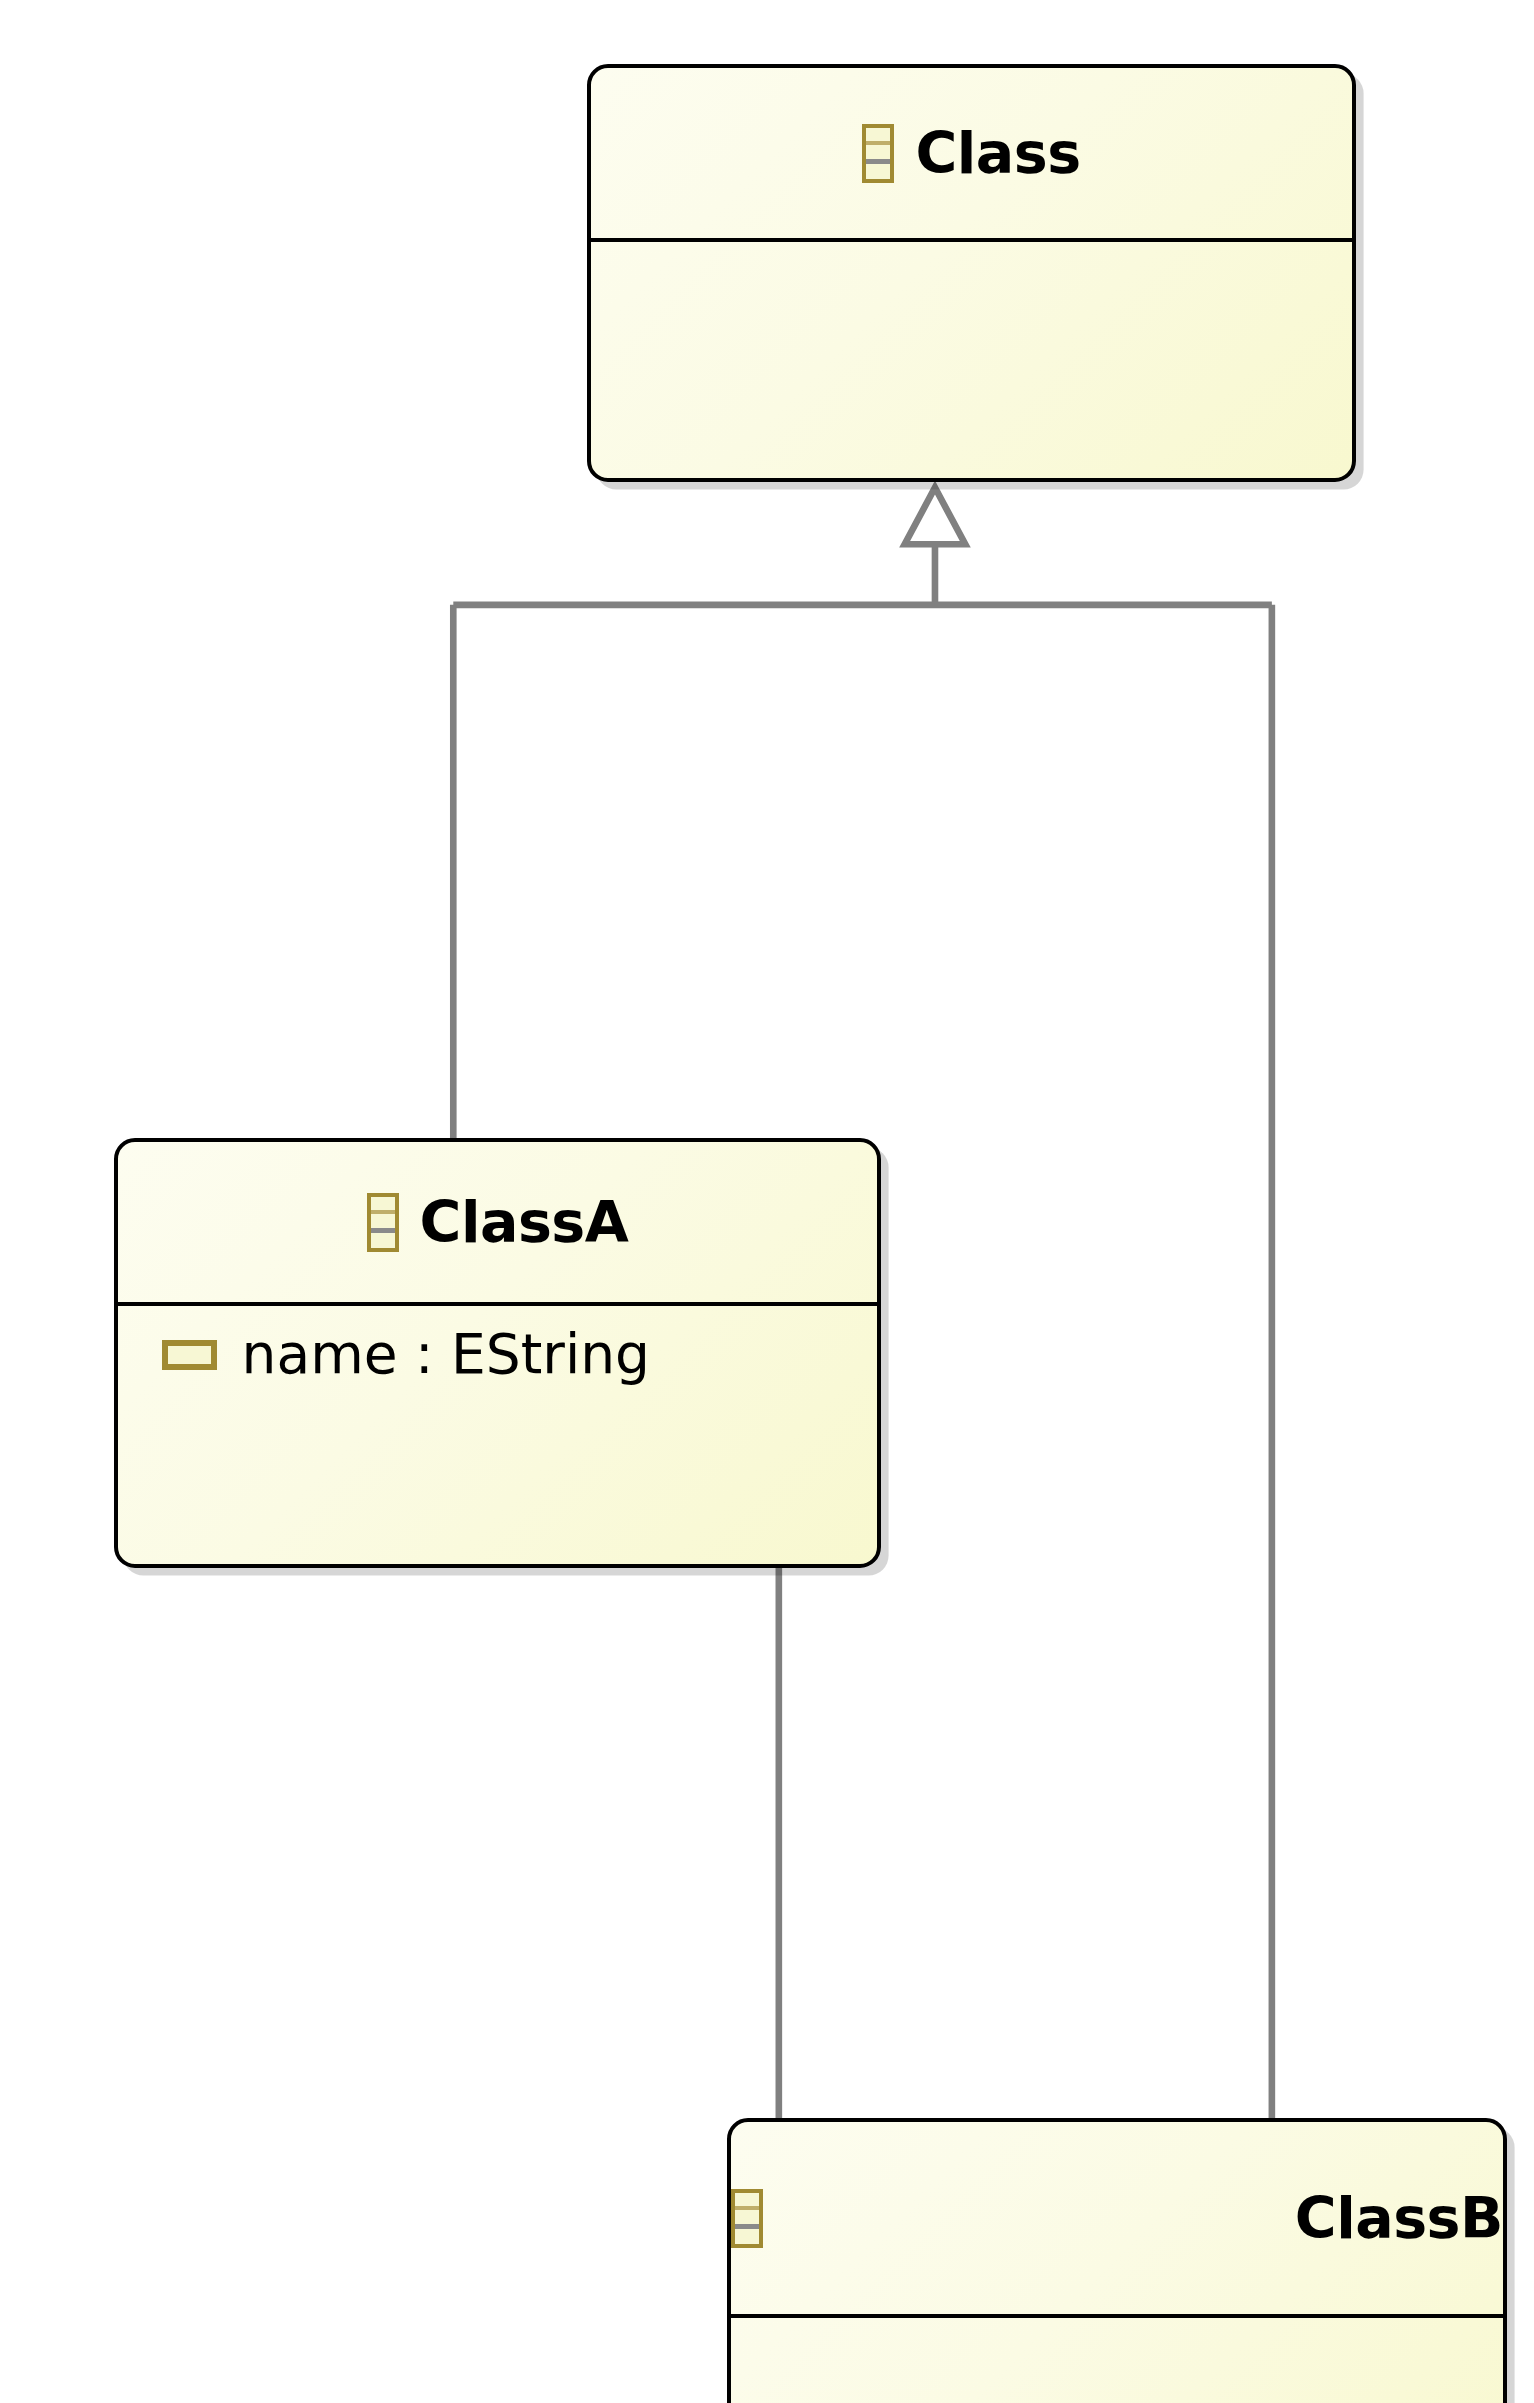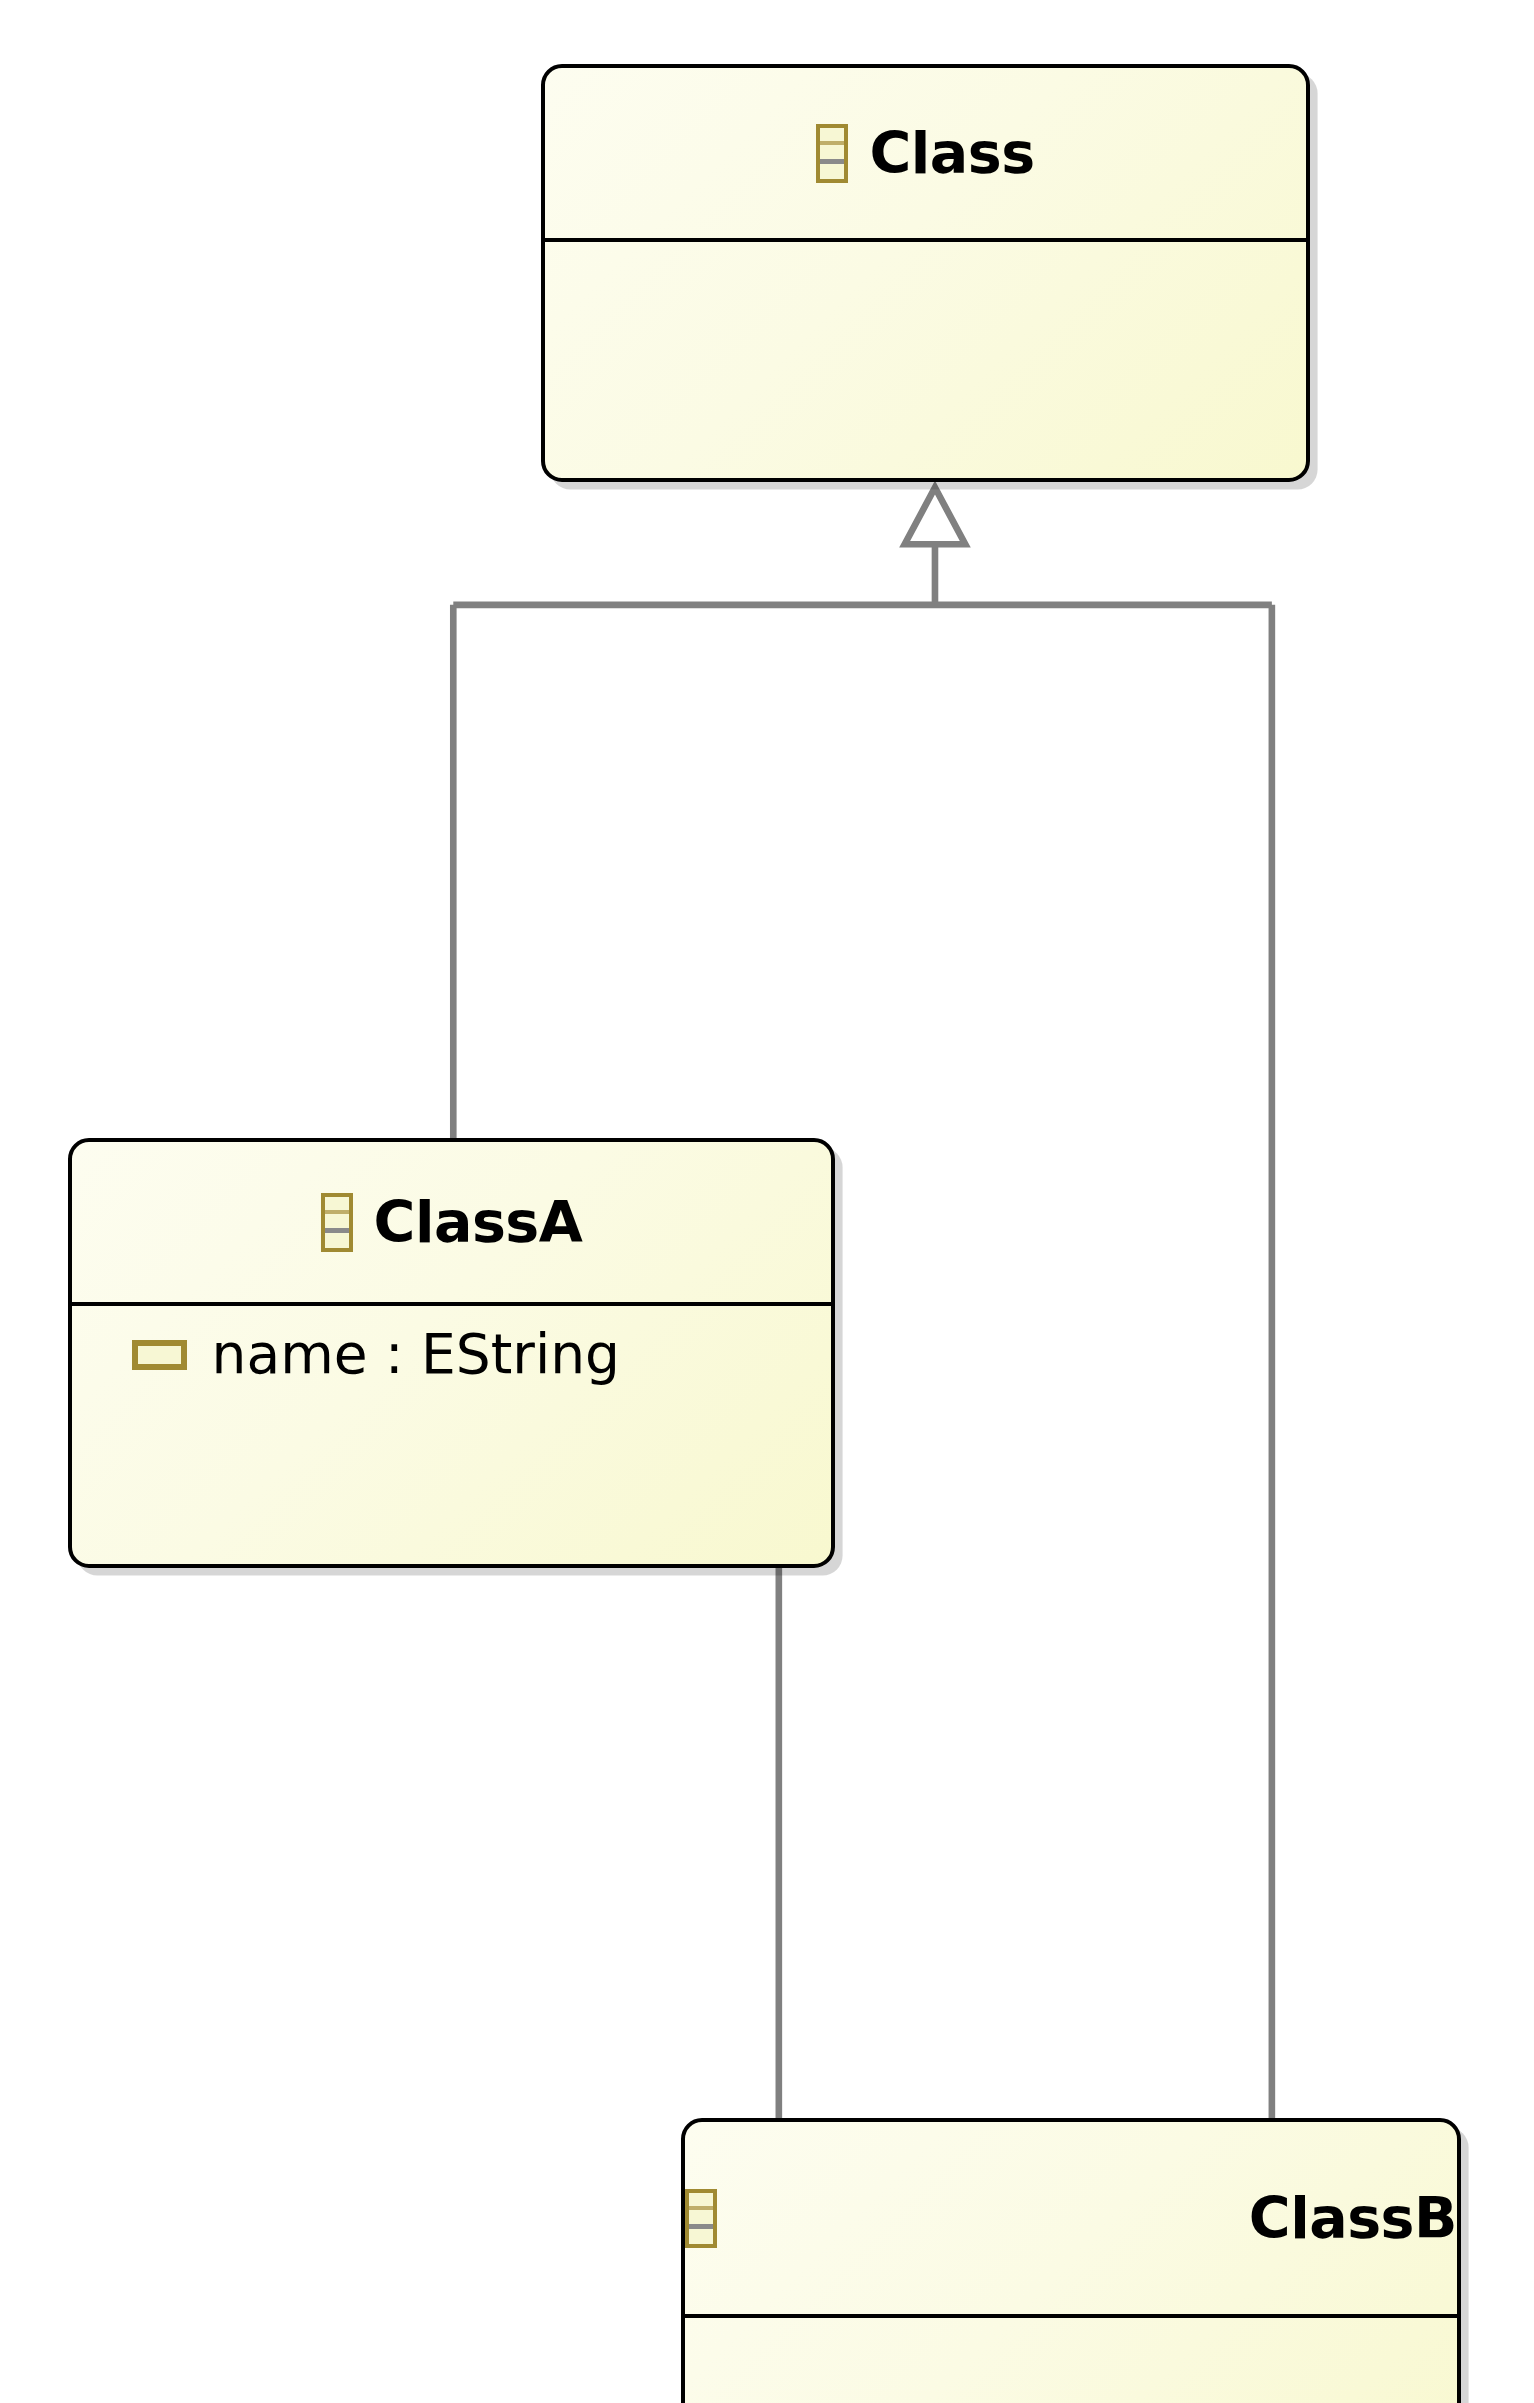--- a/index.html
+++ b/index.html
@@ -31,20 +31,21 @@
   
   .uml-class {
     position: absolute;
     z-index: 2;
     box-sizing: border-box;
     border: 4.7px solid #000000;
     border-radius: 21px;
     background: linear-gradient(135deg, #fdfdf0 0%, #fbfbe4 45%, #f8f8cf 100%);
     box-shadow: 8.5px 8.5px 0 -0.9px rgba(0,0,0,0.16);
     overflow: hidden;
+    margin-left: 46px;
   }
   .uml-header {
     display: flex;
     align-items: center;
     justify-content: center;
     box-sizing: border-box;
     width: 100%;
     border-bottom: 4.7px solid #000000;
   }
   .uml-title {
@@ -56,21 +57,21 @@
     white-space: nowrap;
   }
   .uml-body {
     box-sizing: border-box;
     width: 100%;
     padding: 21px 0 0 0;
   }
   .uml-attr {
     display: flex;
     align-items: center;
-    padding-left: 60px;
+    padding-left: 44px;
     white-space: nowrap;
   }
   .uml-attr-label {
     font-size: 55px;
     line-height: 1;
     color: #000000;
     font-weight: normal;
   }
 
   

